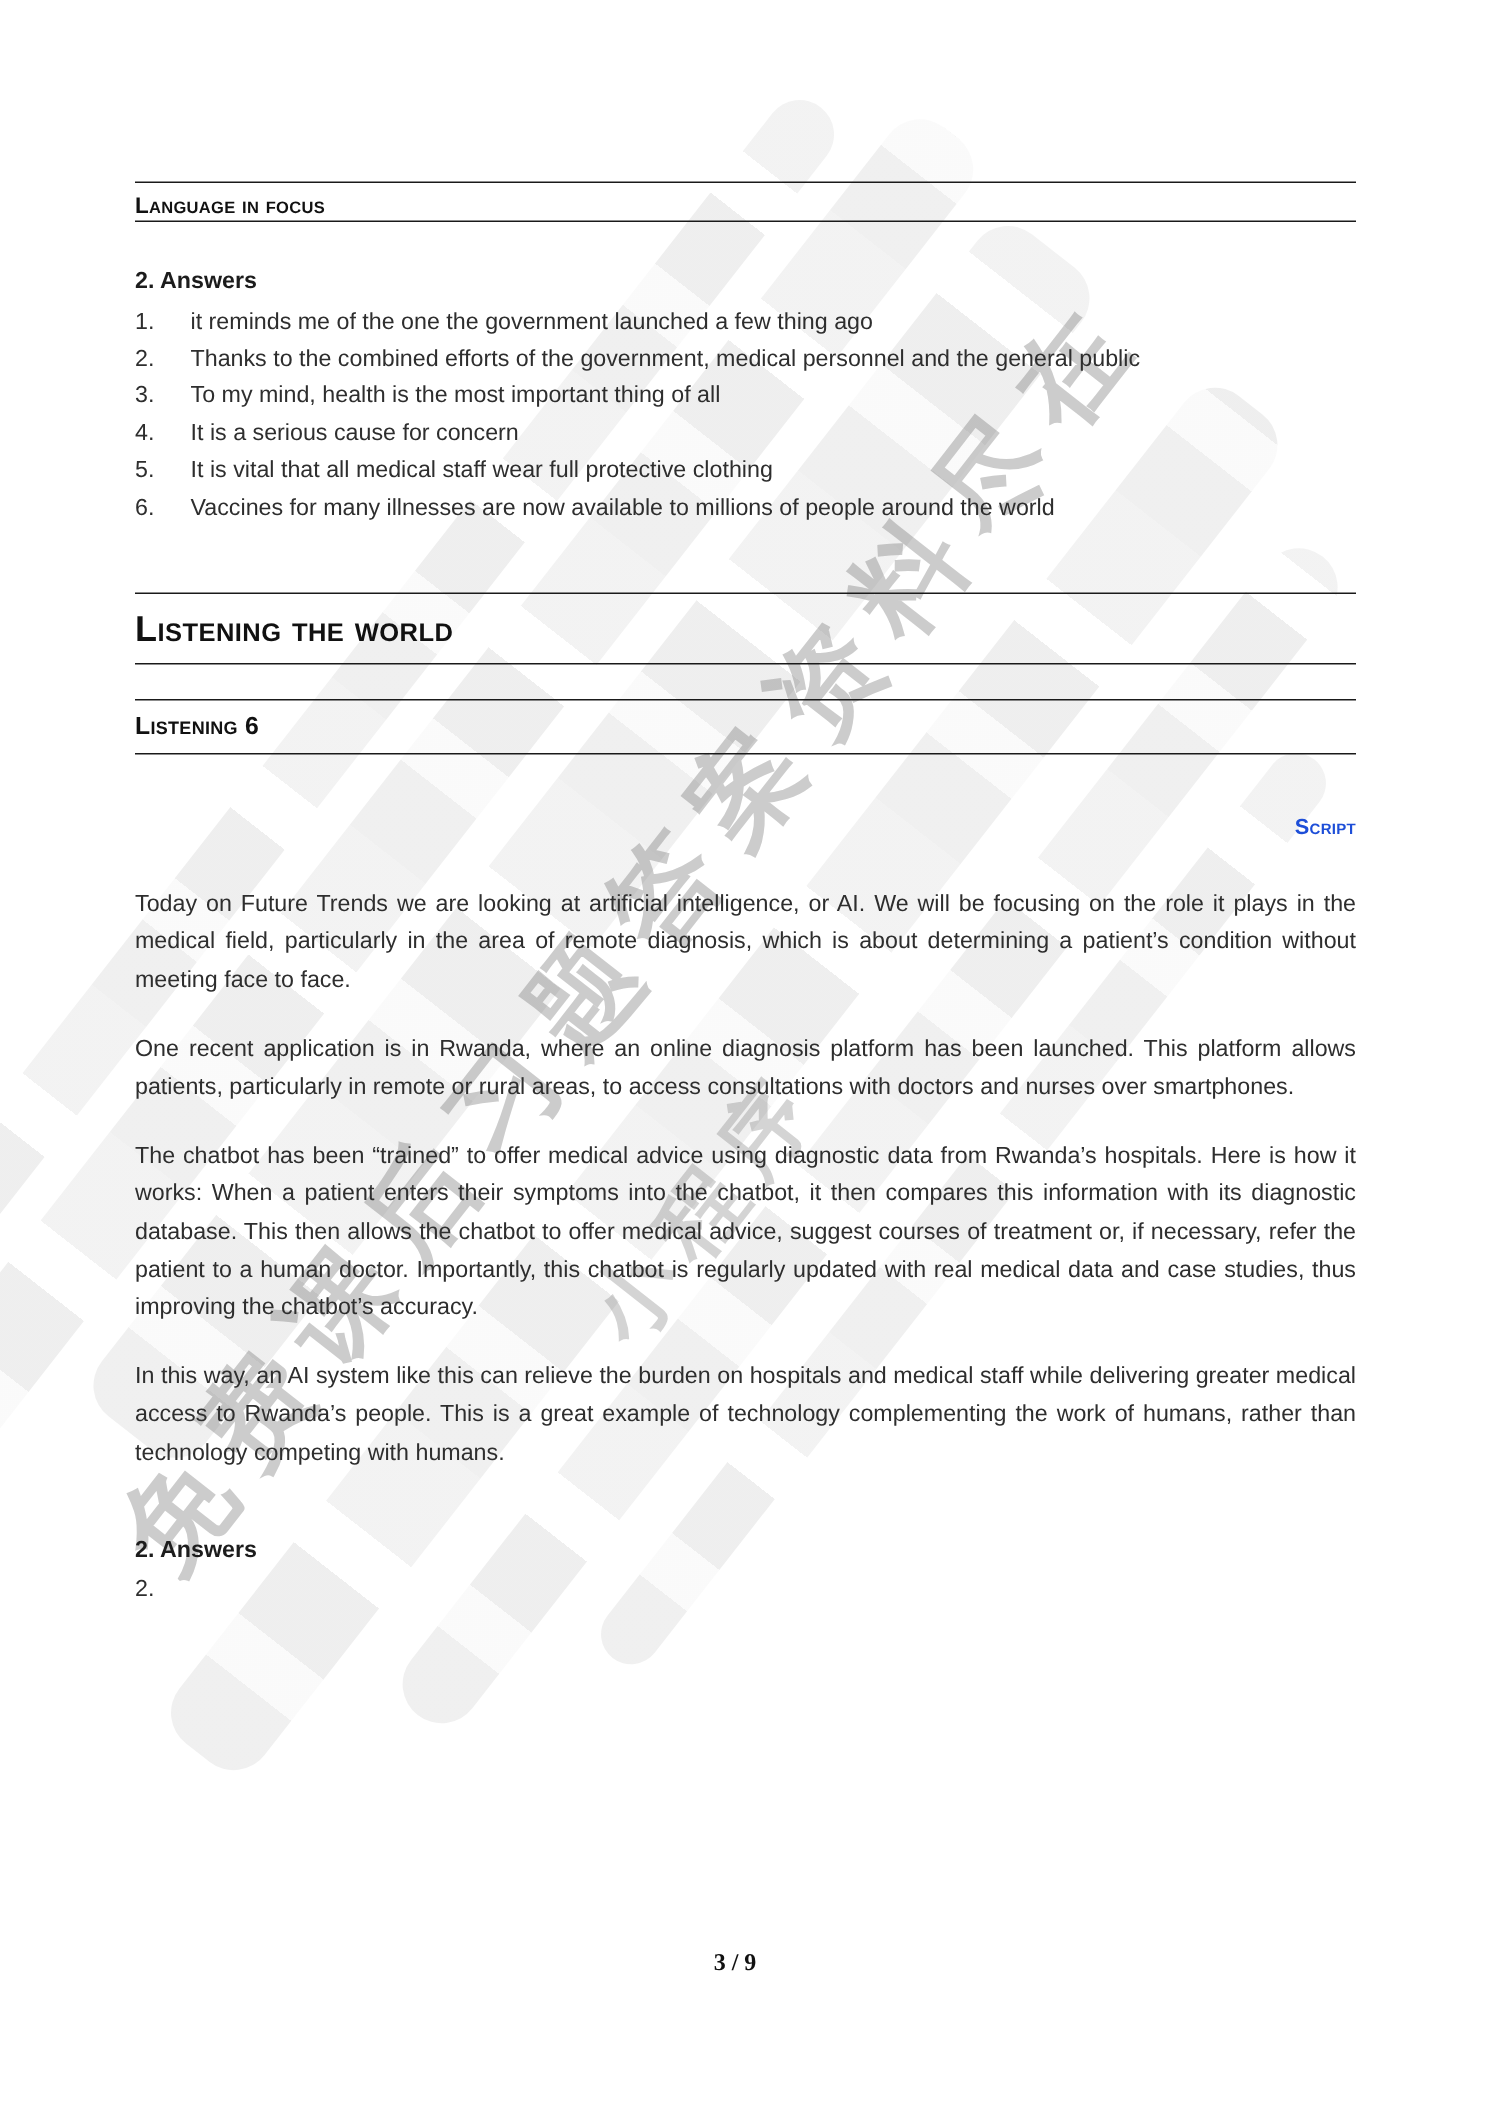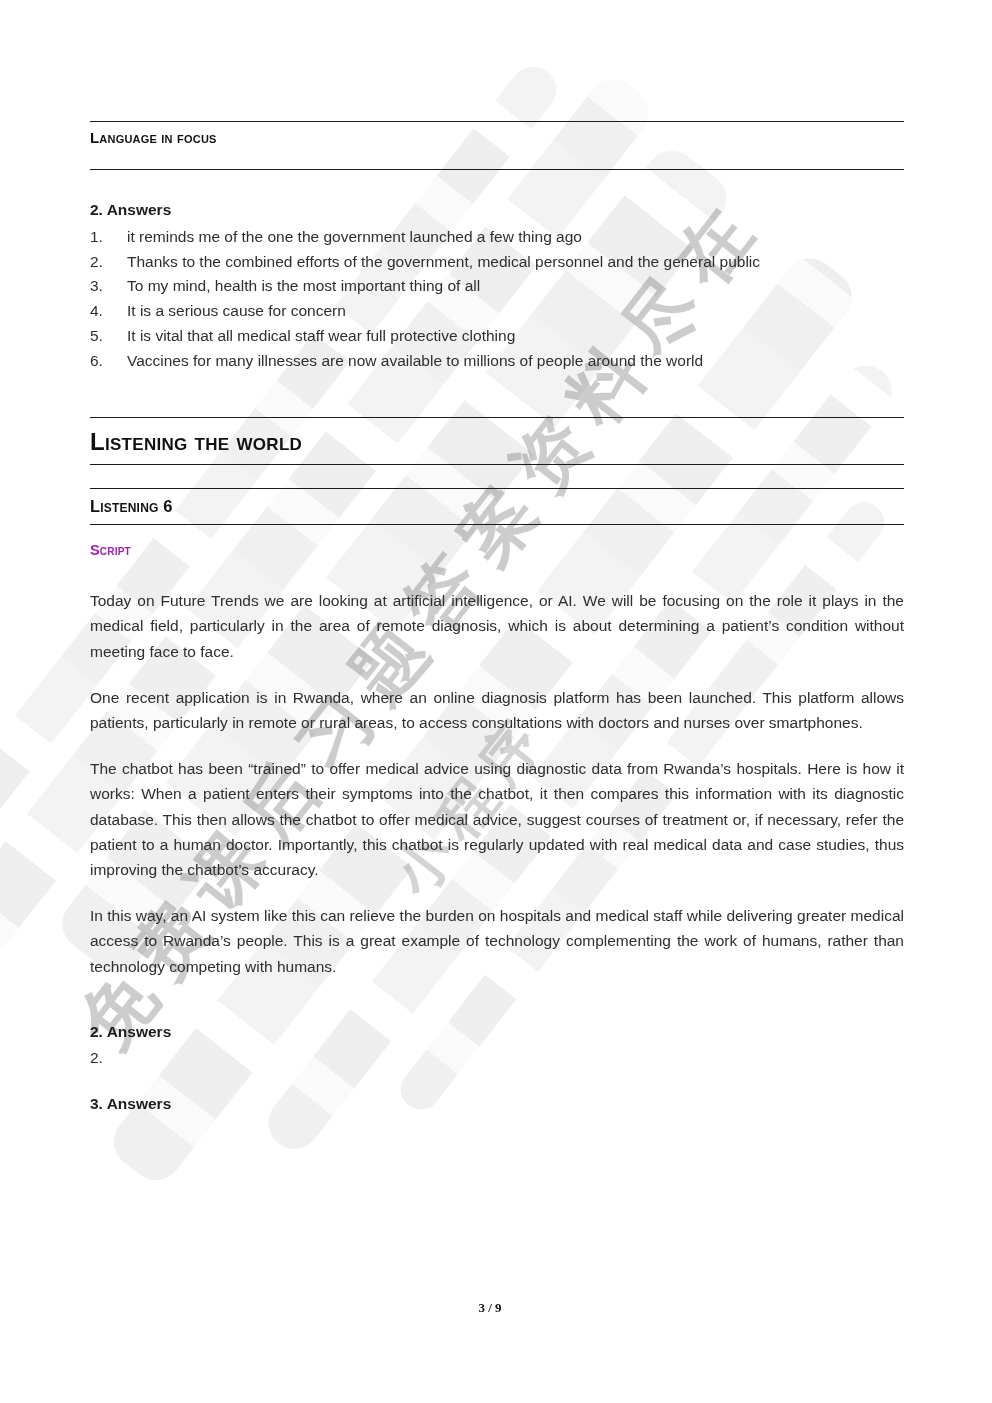--- a/index.html
+++ b/index.html
@@ -65,21 +65,21 @@
     font-variant: small-caps;
     font-weight: 700;
     color: #111111;
     border-top: 1.6px solid #1a1a1a;
     border-bottom: 1.6px solid #1a1a1a;
   }
   .rule-heading.small {
     margin-top: 121px;
     font-size: 15px;
     line-height: 18px;
-    padding: 7px 0 22px;
+    padding: 7px 0 0;
     letter-spacing: 0.2px;
   }
   .rule-heading.big {
     margin-top: 44px;
     font-size: 24px;
     line-height: 30px;
     padding: 9px 0 7px;
     letter-spacing: 0.3px;
   }
   .rule-heading.medium {
@@ -107,27 +107,28 @@
     font-size: 15.5px;
     line-height: 24.7px;
     color: #2e2e2e;
   }
   .answer-row .num {
     flex: 0 0 37px;
   }
   .answer-row .txt { flex: 1; }
 
   .script-heading {
-    margin-top: 16px;
+    margin-top: 40px;
     font-variant: small-caps;
     font-weight: 700;
     font-size: 14.5px;
     line-height: 18px;
-    color: #a21caf;
+    color: #1d4ed8;
     letter-spacing: 0.2px;
+    text-align: right;
   }
 
   .body-para {
     margin-top: 21px;
     font-size: 15.5px;
     line-height: 25.2px;
     text-align: justify;
     color: #2e2e2e;
   }
   .body-para.first { margin-top: 29px; }
@@ -142,21 +143,21 @@
   .answers3-heading { margin-top: 21px; }
 
   .page-footer {
     position: absolute;
     left: 0;
     right: 12px;
     top: 1300px;
     text-align: center;
     font-family: "Liberation Serif", "DejaVu Serif", serif;
     font-weight: 700;
-    font-size: 13px;
+    font-size: 16px;
     color: #111111;
     z-index: 2;
   }
 </style>
 </head>
 <body>
 
 <div class="page">
 
   <div class="watermark" aria-hidden="true">
@@ -210,19 +211,18 @@
     <h3 class="script-heading">Script</h3>
 
     <p class="body-para first">Today on Future Trends we are looking at artificial intelligence, or AI. We will be focusing on the role it plays in the medical field, particularly in the area of remote diagnosis, which is about determining a patient’s condition without meeting face to face.</p>
     <p class="body-para">One recent application is in Rwanda, where an online diagnosis platform has been launched. This platform allows patients, particularly in remote or rural areas, to access consultations with doctors and nurses over smartphones.</p>
     <p class="body-para">The chatbot has been “trained” to offer medical advice using diagnostic data from Rwanda’s hospitals. Here is how it works: When a patient enters their symptoms into the chatbot, it then compares this information with its diagnostic database. This then allows the chatbot to offer medical advice, suggest courses of treatment or, if necessary, refer the patient to a human doctor. Importantly, this chatbot is regularly updated with real medical data and case studies, thus improving the chatbot’s accuracy.</p>
     <p class="body-para">In this way, an AI system like this can relieve the burden on hospitals and medical staff while delivering greater medical access to Rwanda’s people. This is a great example of technology complementing the work of humans, rather than technology competing with humans.</p>
 
     <p class="bold-line answers2-heading">2. Answers</p>
     <p class="partial-answer">2.</p>
 
-    <p class="bold-line answers3-heading">3. Answers</p>
 
   </main>
 
   <footer class="page-footer">3 / 9</footer>
 
 </div>
 
 </body></html>

